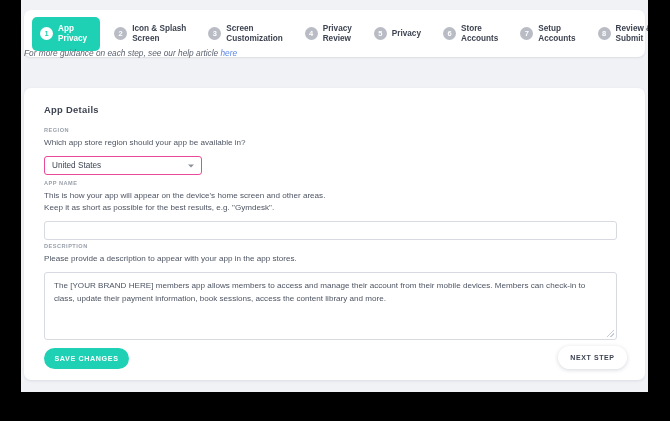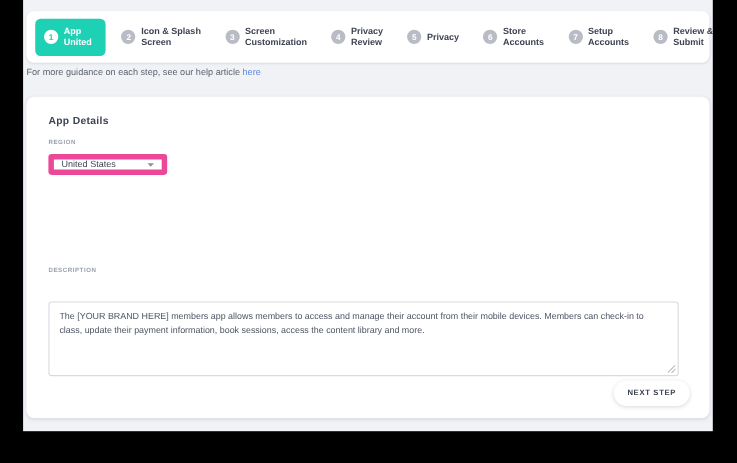--- a/index.html
+++ b/index.html
@@ -68,23 +68,24 @@
     line-height: 10px;
     font-weight: bold;
     color: #3d4351;
     white-space: pre-line;
   }
   .step.active .step-label { color: #ffffff; }
 
   
   .help-line {
     position: absolute;
-    left: 3px; top: 60px;
+    left: 3px; top: 48px;
     font-size: 8.3px;
     color: #5c6370;
+    font-style: italic;
   }
   .help-line a { color: #5b87e8; text-decoration: none; }
 
   
   .main-card {
     position: absolute;
     left: 3px; top: 88px;
     width: 621px; height: 292px;
     background: #ffffff;
     border-radius: 7px;
@@ -104,25 +105,25 @@
   }
   .field-help {
     font-size: 8.1px;
     color: #4d5462;
     line-height: 12px;
     margin-top: 4px;
   }
   .sec-region { position: absolute; left: 20px; top: 39px; }
   .select-box {
     margin-top: 7px;
-    width: 108px; height: 19px;
-    border: 5px solid #ec4899;
+    width: 158px; height: 19px;
+    border: 1px solid #ec4899;
     border-radius: 3px;
     background: #fff;
-    display: flex; 
+    display: flex; align-items: center;
     padding: 0 7px;
     font-size: 8.2px;
     color: #3d4351;
     position: relative;
   }
   .caret {
     position: absolute; right: 7px; top: 50%;
     transform: translateY(-50%);
     width: 0; height: 0;
     border-left: 3px solid transparent;
@@ -132,21 +133,21 @@
   .sec-appname { position: absolute; left: 20px; top: 92px; }
   .text-input {
     margin-top: 7px;
     width: 573px; height: 19px;
     border: 1px solid #d7dae0;
     border-radius: 3px;
     background: #fff;
   }
   .sec-desc { position: absolute; left: 20px; top: 155px; }
   .textarea-box {
-    margin-top: 25px;
+    margin-top: 7px;
     width: 573px; height: 68px;
     border: 1px solid #d7dae0;
     border-radius: 3px;
     background: #fff;
     padding: 7px 9px;
     font-size: 8.1px;
     line-height: 12.5px;
     color: #4d5462;
     position: relative;
   }
@@ -188,21 +189,21 @@
 </head>
 <body>
 
 <div id="bezel">
   <div id="viewport">
 
     <div class="stepper-card" id="stepper">
         <div class="step active">
           <span class="badge">1</span>
           <span class="step-label">App
-United</span>
+Privacy</span>
         </div>
         <div class="step">
           <span class="badge">2</span>
           <span class="step-label">Icon &amp; Splash
 Screen</span>
         </div>
         <div class="step">
           <span class="badge">3</span>
           <span class="step-label">Screen
 Customization</span>
@@ -235,32 +236,41 @@
 
     <div class="help-line">
       <span>For more guidance on each step, see our help article </span><a href="#">here</a>
     </div>
 
     <div class="main-card">
       <div class="card-title">App Details</div>
 
       <div class="sec-region">
         <div class="field-label">REGION</div>
+        <div class="field-help">Which app store region should your app be available in?</div>
         <div class="select-box">
           <span>United States</span>
           <span class="caret"></span>
         </div>
       </div>
 
+      <div class="sec-appname">
+        <div class="field-label">APP NAME</div>
+        <div class="field-help">This is how your app will appear on the device's home screen and other areas.</div>
+        <div class="field-help" style="margin-top:0">Keep it as short as possible for the best results, e.g. "Gymdesk".</div>
+        <input class="text-input" type="text" value="" style="">
+      </div>
 
       <div class="sec-desc">
         <div class="field-label">DESCRIPTION</div>
+        <div class="field-help">Please provide a description to appear with your app in the app stores.</div>
         <div class="textarea-box">
           <span>The [YOUR BRAND HERE] members app allows members to access and manage their account from their mobile devices. Members can check-in to class, update their payment information, book sessions, access the content library and more.</span>
           <span class="resize-grip"></span>
         </div>
       </div>
 
+      <button class="save-btn">SAVE CHANGES</button>
       <button class="next-btn">NEXT STEP</button>
     </div>
 
   </div>
 </div>
 
 </body></html>

